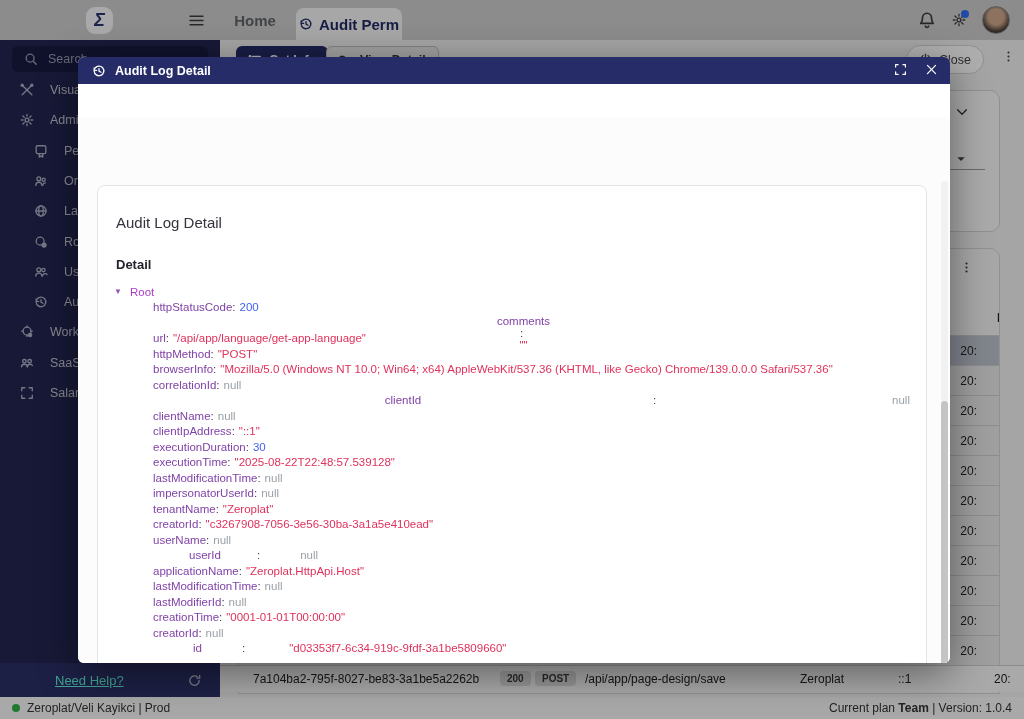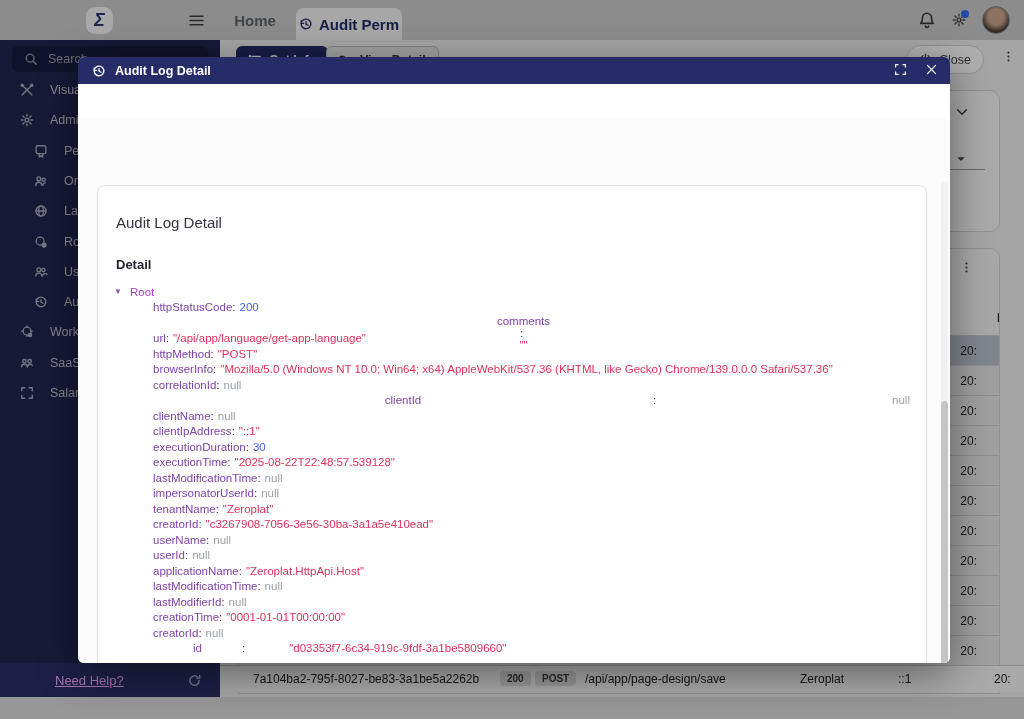--- a/index.html
+++ b/index.html
@@ -20,21 +20,21 @@
   #gear-dot { position:absolute; right:-3px; top:-3px; width:8px; height:8px; border-radius:50%; background:#2f6bed; }
   #avatar { width:28px; height:28px; border-radius:50%; background:radial-gradient(circle at 50% 38%, #c9a489 0 38%, #4a3f38 70%, #222 100%); border:1px solid #888; }
 
   #sidebar { position:absolute; left:0; top:40px; width:220px; height:623px; background:#21254f; overflow:hidden; }
   #search-box { position:absolute; left:12px; top:6px; width:196px; height:26px; background:#181b3f; border-radius:6px; display:flex; align-items:center; gap:10px; padding:0 12px; color:#9799b0; font-size:12.5px; }
   .side-item { position:absolute; left:0; width:220px; height:28px; display:flex; align-items:center; gap:14px; color:#c3c4d2; font-size:12.5px; padding-left:20px; }
   .side-item.child { padding-left:34px; }
   .side-item .icn { color:#a9abc0; width:16px; }
 
   #needhelp { position:absolute; left:0; top:663px; width:220px; height:34px; background:#2a2e63; display:flex; align-items:center; justify-content:space-between; padding:0 18px 0 55px; }
-  #needhelp a { color:#f0abfc; font-size:13px; text-decoration:underline; }
+  #needhelp a { color:#5eead4; font-size:13px; text-decoration:underline; }
   #refresh-ic { color:#aeb0c6; }
 
   #statusbar { position:absolute; left:0; top:697px; width:1024px; height:22px; background:#f2f2f2; display:flex; align-items:center; justify-content:space-between; padding:0 12px; font-size:12px; color:#333; }
   #status-left { display:flex; align-items:center; gap:7px; }
   #green-dot { width:8px; height:8px; border-radius:50%; background:#2fae4a; }
 
   
   #dlg { position:absolute; left:220px; top:40px; width:804px; height:657px; background:#ececec; }
   .btn { display:inline-flex; align-items:center; gap:7px; font-size:12.5px; border-radius:6px; padding:0 12px; height:28px; }
   #btn-getinfo { position:absolute; left:16px; top:6px; background:#232a63; color:#fff; font-weight:600; }
@@ -358,20 +358,29 @@
       <span class="cell" style="left:33px">7a104ba2-795f-8027-be83-3a1be5a2262b</span>
       <span class="cell badge" style="left:280px; top:5px">200</span>
       <span class="cell badge" style="left:315px; top:5px">POST</span>
       <span class="cell" style="left:365px">/api/app/page-design/save</span>
       <span class="cell" style="left:580px">Zeroplat</span>
       <span class="cell" style="left:678px">::1</span>
       <span class="cell" style="left:774px">20:</span>
     </div>
   </div>
 
+  <div id="statusbar">
+    <span id="status-left">
+      <span id="green-dot"></span>
+      <span>Zeroplat/Veli Kayikci | Prod</span>
+    </span>
+    <span id="status-right">
+      <span>Current plan </span><b>Team</b><span> | Version: 1.0.4</span>
+    </span>
+  </div>
 </div>
 
 <div id="overlay"></div>
 
 <div id="modal">
   <div id="modal-header">
     <span id="mh-ic">
         <svg width="14" height="14" viewBox="0 0 16 16" fill="none" stroke="currentColor" stroke-width="1.5" stroke-linecap="round" stroke-linejoin="round">
           <path d="M3.2 5.2 A5.5 5.5 0 1 1 2.5 8"></path>
           <path d="M2.5 4.5 V7.3 H5.3"></path>
@@ -491,21 +500,21 @@
             <span class="tkey">creatorId</span>
             <span class="colon">:</span>
             <span class="v-string">"c3267908-7056-3e56-30ba-3a1a5e410ead"</span>
           </div>
           <div class="trow" style="padding-left: 23px;">
             <span class="arrow"></span>
             <span class="tkey">userName</span>
             <span class="colon">:</span>
             <span class="v-null">null</span>
           </div>
-          <div class="trow" style="padding-left: 23px;">
+          <div class="trow" style="padding-left: 23px; gap: 36px;">
             <span class="arrow"></span>
             <span class="tkey">userId</span>
             <span class="colon">:</span>
             <span class="v-null">null</span>
           </div>
           <div class="trow" style="padding-left: 23px;">
             <span class="arrow"></span>
             <span class="tkey">applicationName</span>
             <span class="colon">:</span>
             <span class="v-string">"Zeroplat.HttpApi.Host"</span>

